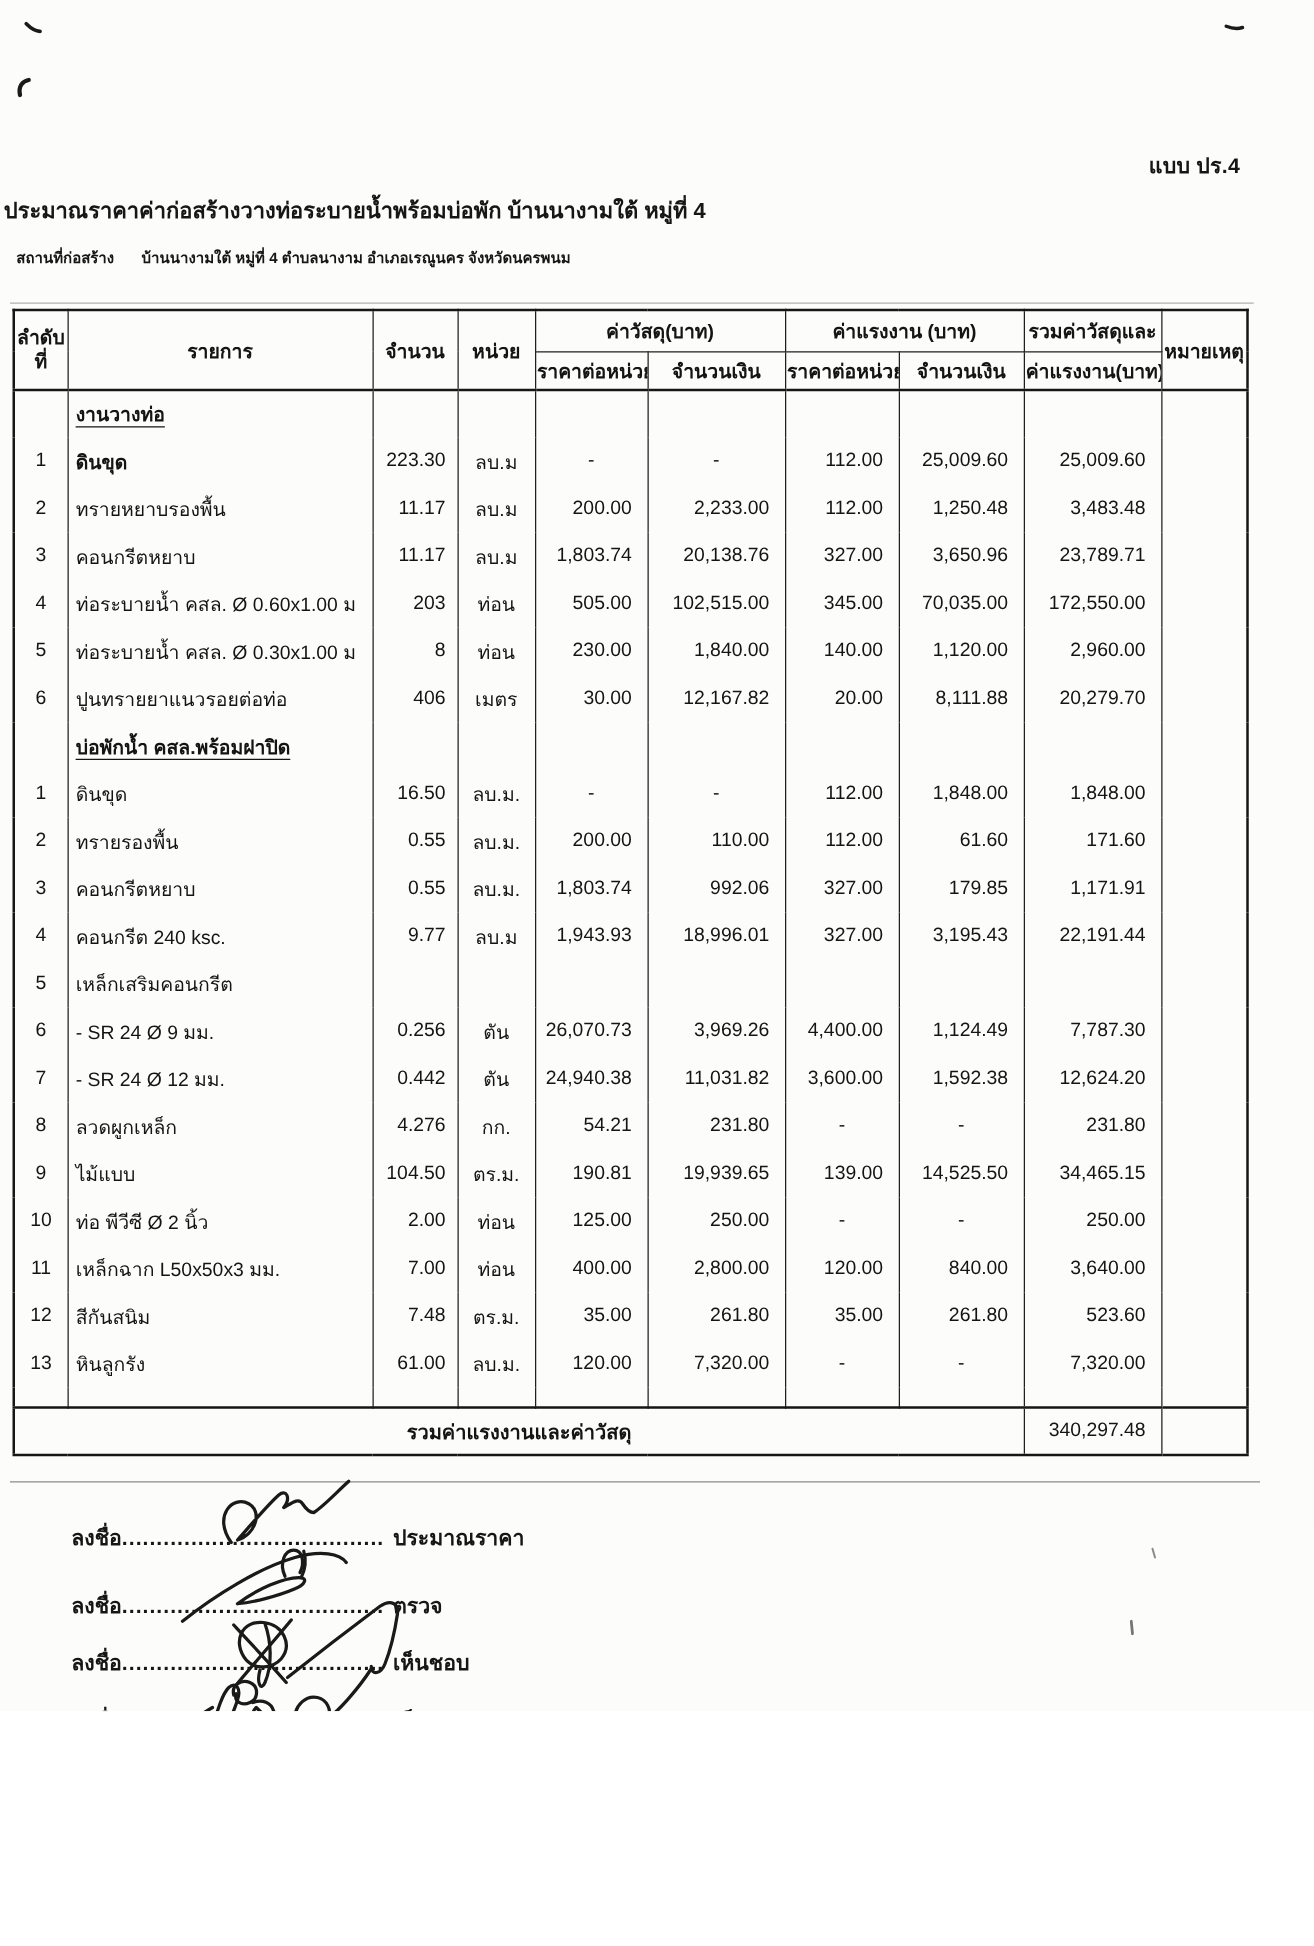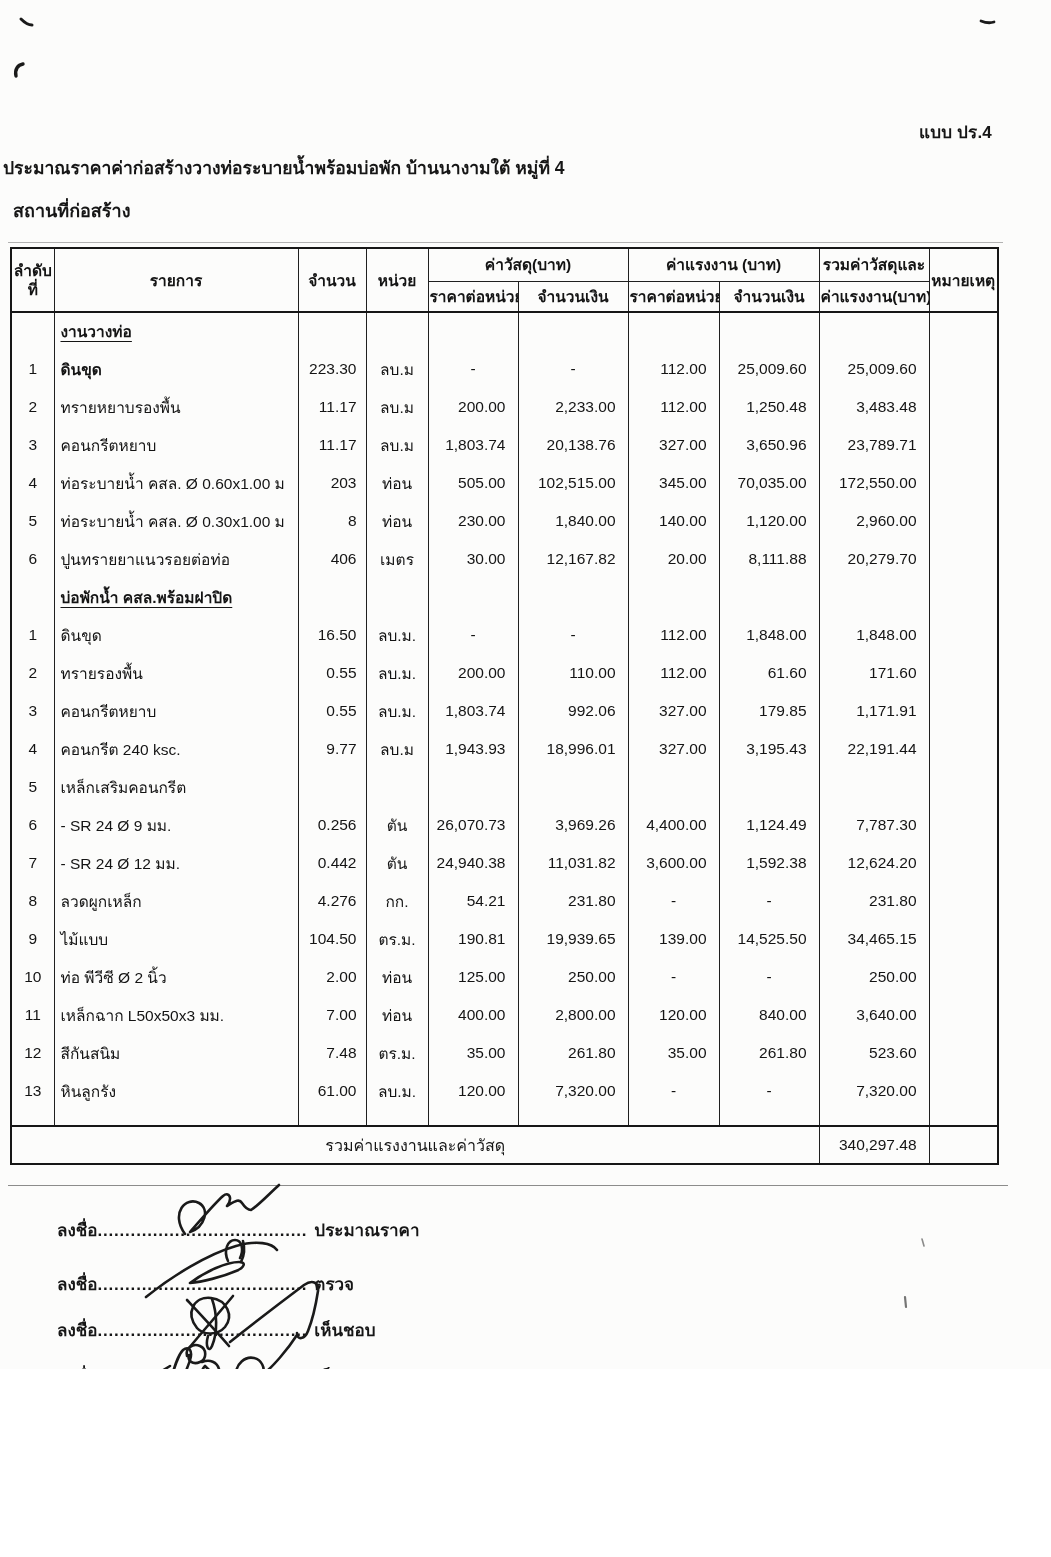--- a/index.html
+++ b/index.html
@@ -12,21 +12,21 @@
   .form-code {
     position:absolute; top:118px; right:59px;
     font-size:17px; font-weight:bold; letter-spacing:.2px;
   }
   .doc-title {
     position:absolute; left:3px; top:154px;
     font-size:17.5px; font-weight:bold;
   }
   .location-row {
     position:absolute; left:13px; top:196px;
-    font-size:18px; font-weight:bold; display:flex; gap:22px;
+    font-size:12px; font-weight:bold; display:flex; gap:22px;
   }
   
   .table-topline { position:absolute; left:8px; top:242px; width:995px; height:1px; background:#8a8a8a; opacity:.65; }
   .table-bottomline { position:absolute; left:8px; top:1185px; width:1000px; height:1px; background:#6f6f6f; opacity:.8; }
   .est-table {
     position:absolute; left:10px; top:247px;
     border-collapse:collapse; table-layout:fixed; width:987px;
     font-size:15.5px; color:#141414;
     border:2.5px solid #161616;
   }
@@ -53,21 +53,21 @@
   tbody.rows tr.section td.c1 .sect {
     font-weight:bold; text-decoration:underline; text-underline-offset:4px;
   }
   tbody.rows tr.bold td.c1 { font-weight:bold; }
   tbody.rows tr.spacer td { height:16px; }
   .total-row td {
     border-top:2.5px solid #161616; border-bottom:2.5px solid #161616;
     border-left:1.6px solid #1f1f1f; border-right:1.6px solid #1f1f1f;
     height:37px;
   }
-  .total-row .total-label { text-align:center; font-weight:normal; font-size:16px; }
+  .total-row .total-label { text-align:center; font-weight:bold; font-size:16px; }
   .total-row .total-amount { text-align:right; padding-right:12px; }
   
   .sig-row {
     position:absolute; left:57px; height:24px;
     font-size:17px; font-weight:bold; white-space:nowrap;
   }
   .sig-row .dots { font-weight:bold; letter-spacing:.8px; }
   .sig-row .role { margin-left:7px; }
   .sig-1 { top:1216px; }
   .sig-2 { top:1270px; }
@@ -92,20 +92,21 @@
 </style>
 </head>
 <body>
 
 <div class="page">
 
   <div class="form-code">แบบ ปร.4</div>
   <div class="doc-title">ประมาณราคาค่าก่อสร้างวางท่อระบายน้ำพร้อมบ่อพัก บ้านนางามใต้ หมู่ที่ 4</div>
   <div class="location-row">
     <span>สถานที่ก่อสร้าง</span>
+    <span>บ้านนางามใต้ หมู่ที่ 4 ตำบลนางาม อำเภอเรณูนคร จังหวัดนครพนม</span>
   </div>
 
   <div class="table-topline"></div>
 
   <table class="est-table">
     <colgroup>
       <col style="width:43px">
         <col style="width:244px">
         <col style="width:68px">
         <col style="width:62px">

